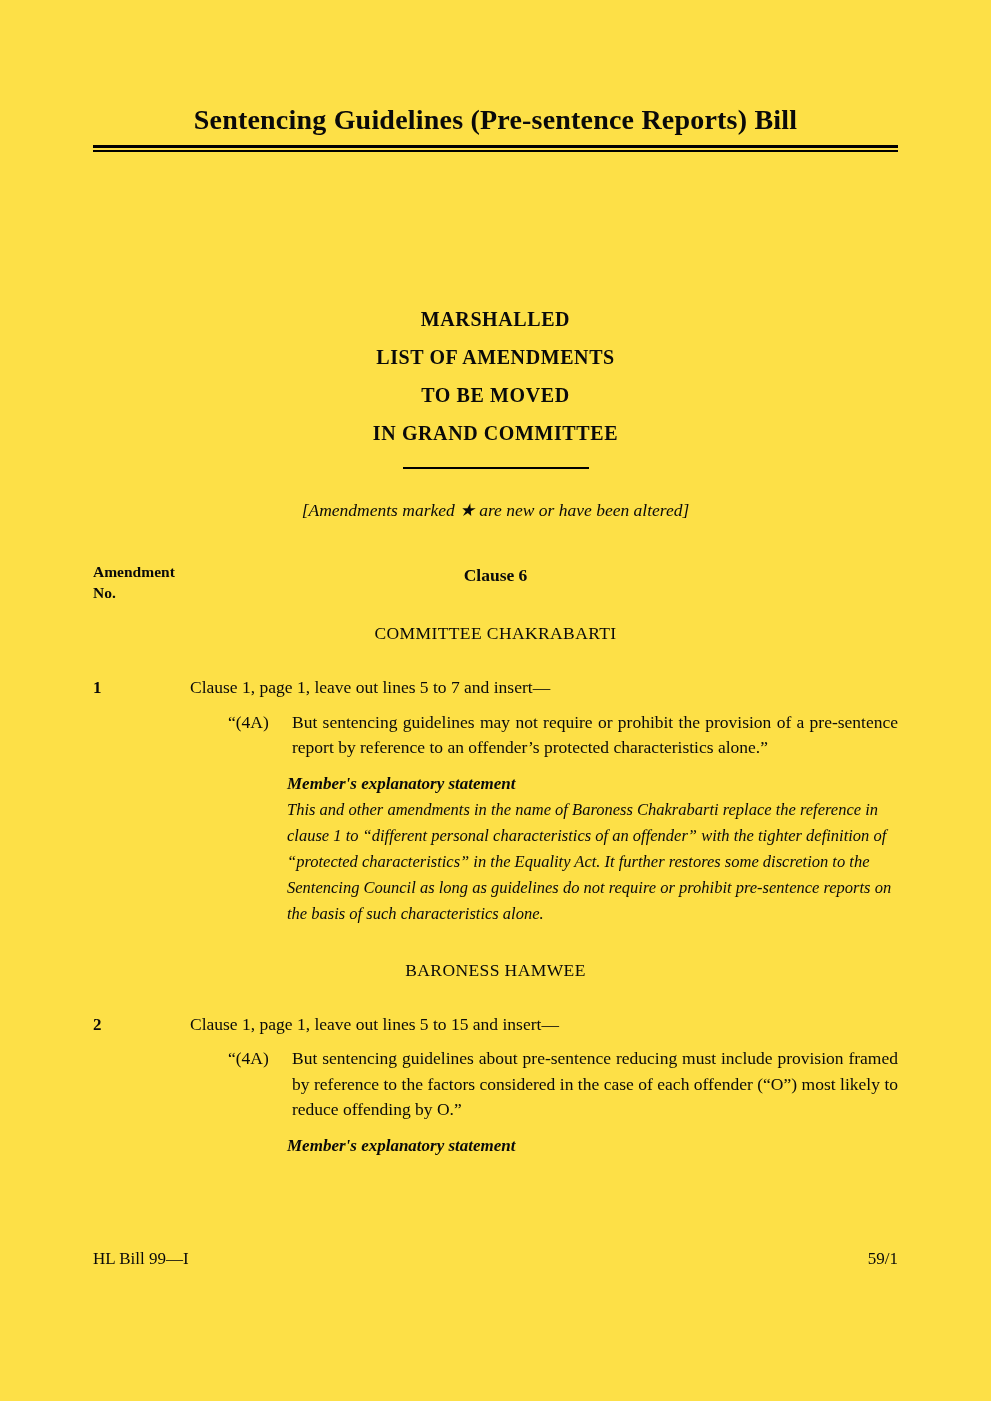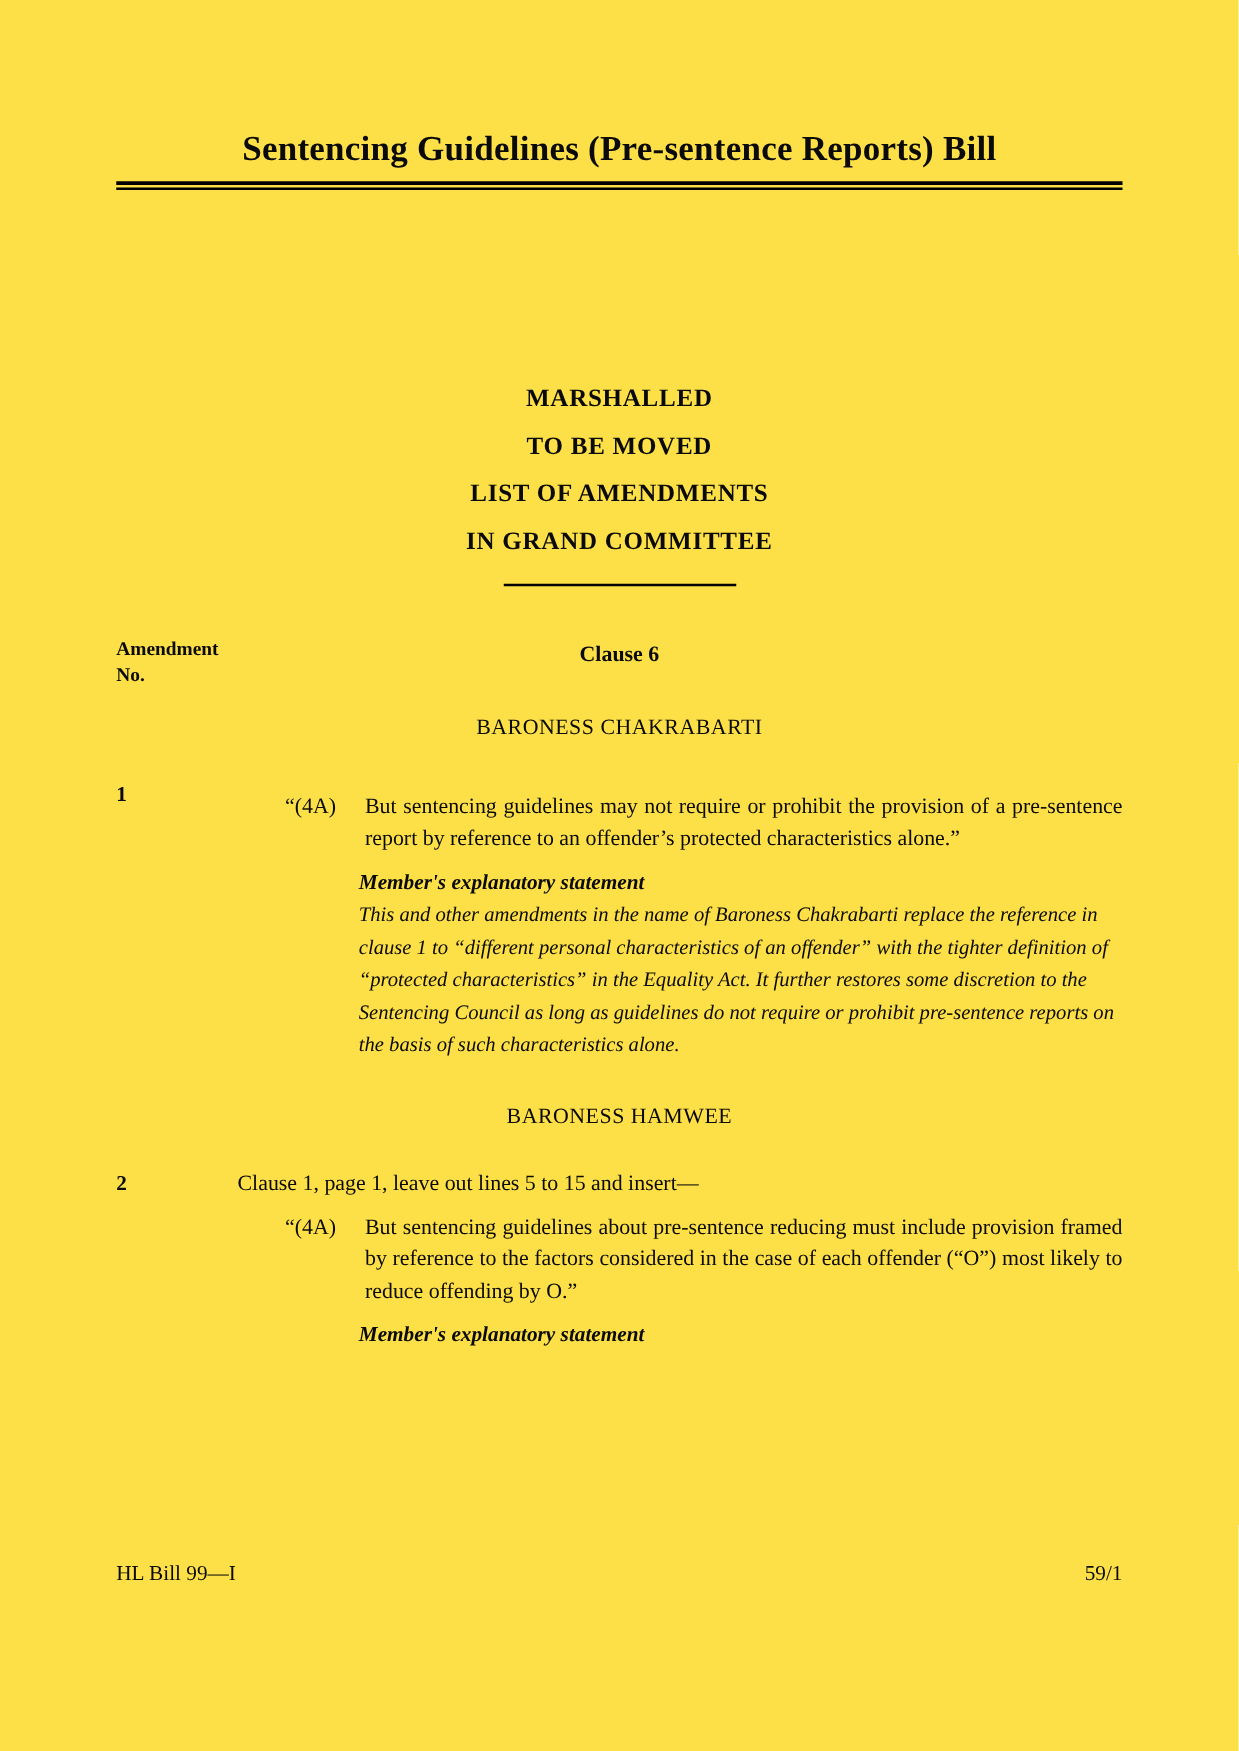--- a/index.html
+++ b/index.html
@@ -148,39 +148,41 @@
 
 <div class="page">
 
   <header>
     <h1 class="bill-title">Sentencing Guidelines (Pre-sentence Reports) Bill</h1>
     <div class="double-rule"></div>
   </header>
 
   <section class="doc-heading">
     <div>MARSHALLED</div>
+    <div>LIST OF AMENDMENTS</div>
     <div>TO BE MOVED</div>
-    <div>LIST OF AMENDMENTS</div>
     <div>IN GRAND COMMITTEE</div>
   </section>
 
   <div class="short-rule"></div>
 
+  <p class="marker-note">[Amendments marked ★ are new or have been altered]</p>
 
   <div class="clause-header">
     <div class="amendment-no-label">Amendment
 No.</div>
     <div class="clause-title">Clause 6</div>
   </div>
 
   <section class="amendment">
-    <h3 class="mover">BARONESS CHAKRABARTI</h3>
+    <h3 class="mover">COMMITTEE CHAKRABARTI</h3>
     <div class="amendment-row">
       <div class="amendment-number">1</div>
       <div class="amendment-body">
+        <p class="instruction">Clause 1, page 1, leave out lines 5 to 7 and insert—</p>
         <div class="quote-row">
           <span class="quote-num">“(4A)</span>
           <p class="quote-text">But sentencing guidelines may not require or prohibit the provision of a pre-sentence report by reference to an offender’s protected characteristics alone.”</p>
         </div>
         <div class="explanatory">
           <p class="exp-heading">Member's explanatory statement</p>
           <p class="exp-text">This and other amendments in the name of Baroness Chakrabarti replace the reference in clause 1 to “different personal characteristics of an offender” with the tighter definition of “protected characteristics” in the Equality Act. It further restores some discretion to the Sentencing Council as long as guidelines do not require or prohibit pre-sentence reports on the basis of such characteristics alone.</p>
         </div>
       </div>
     </div>

